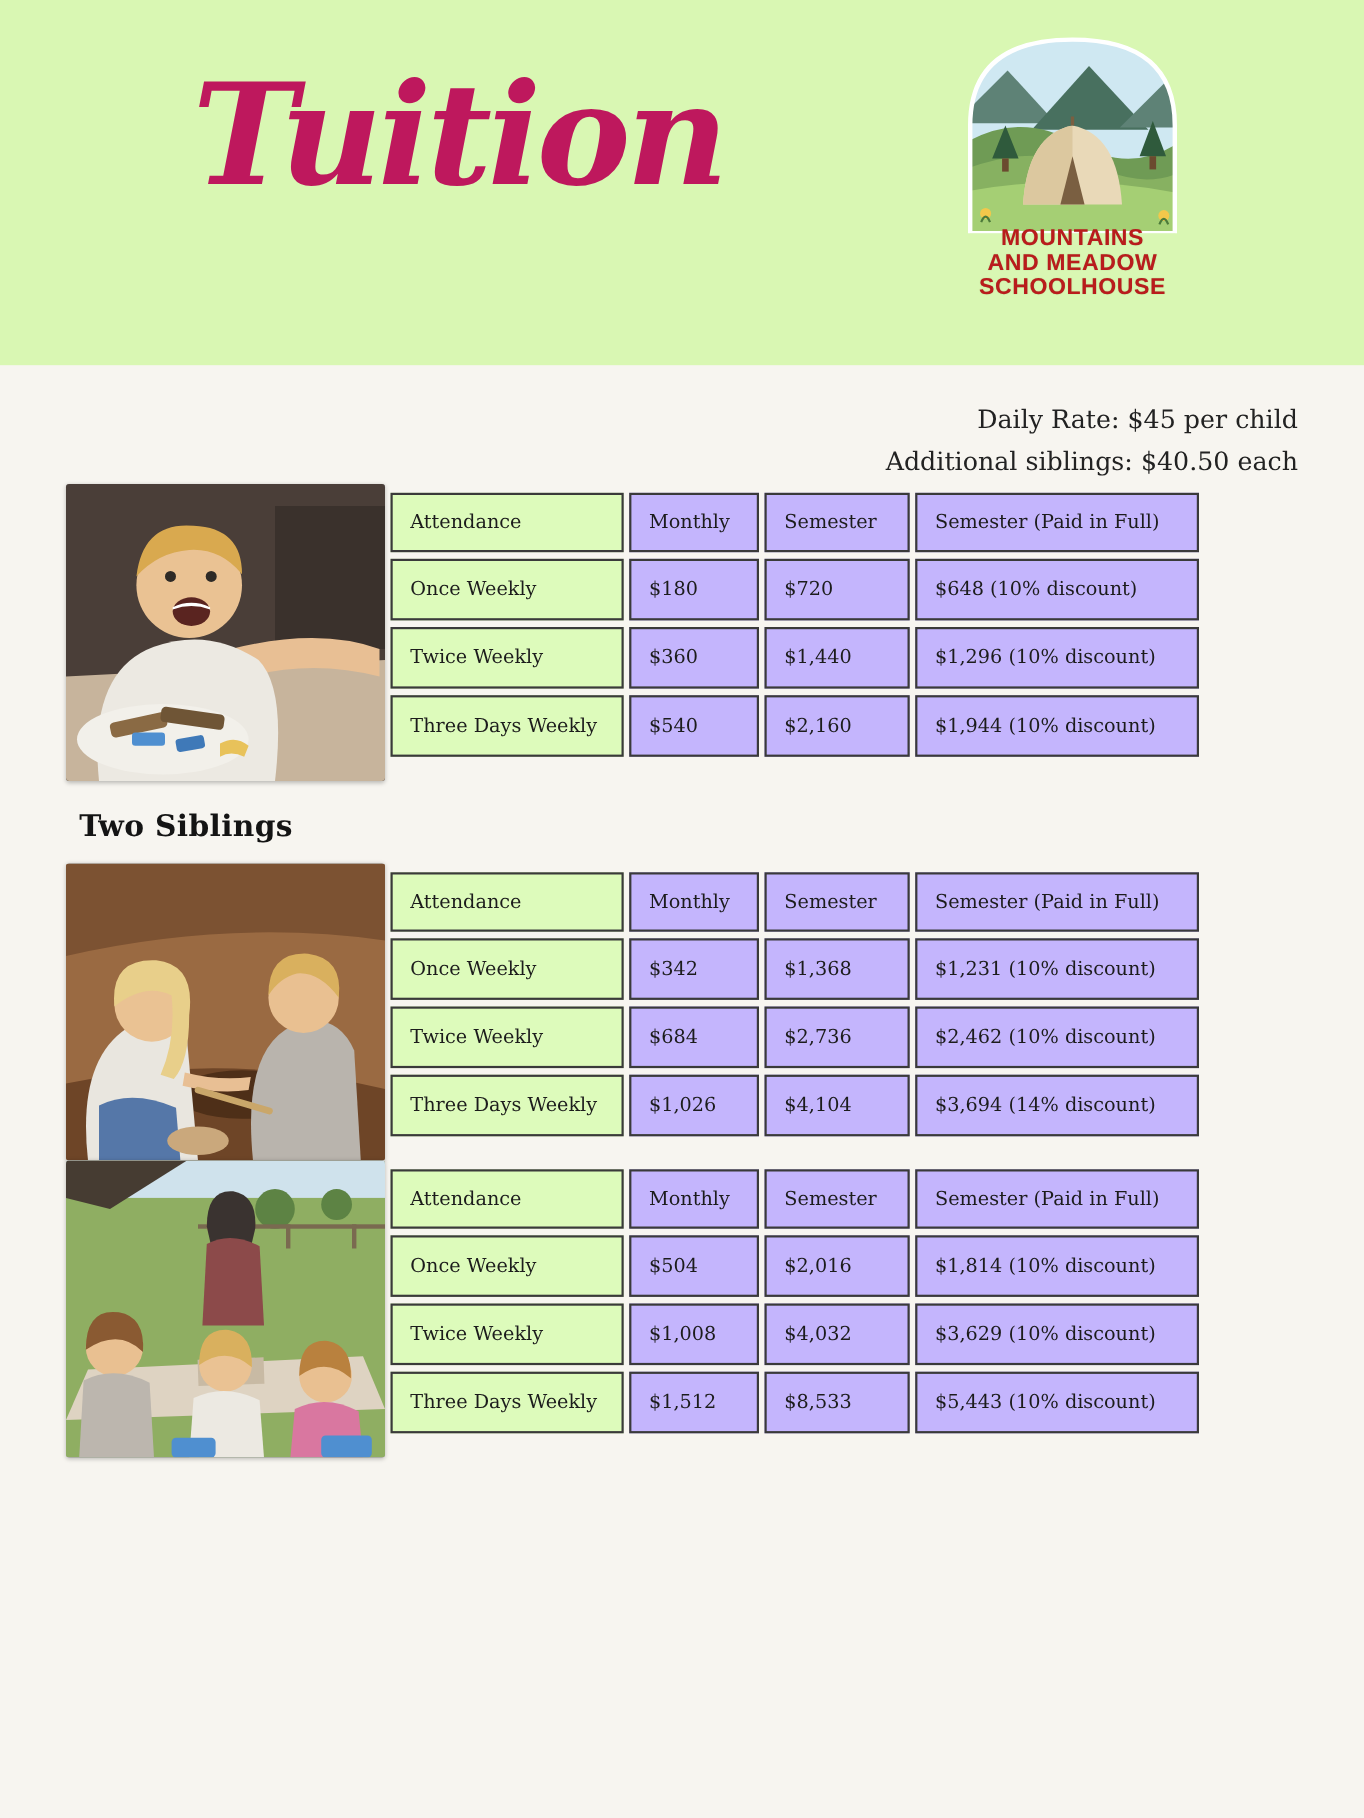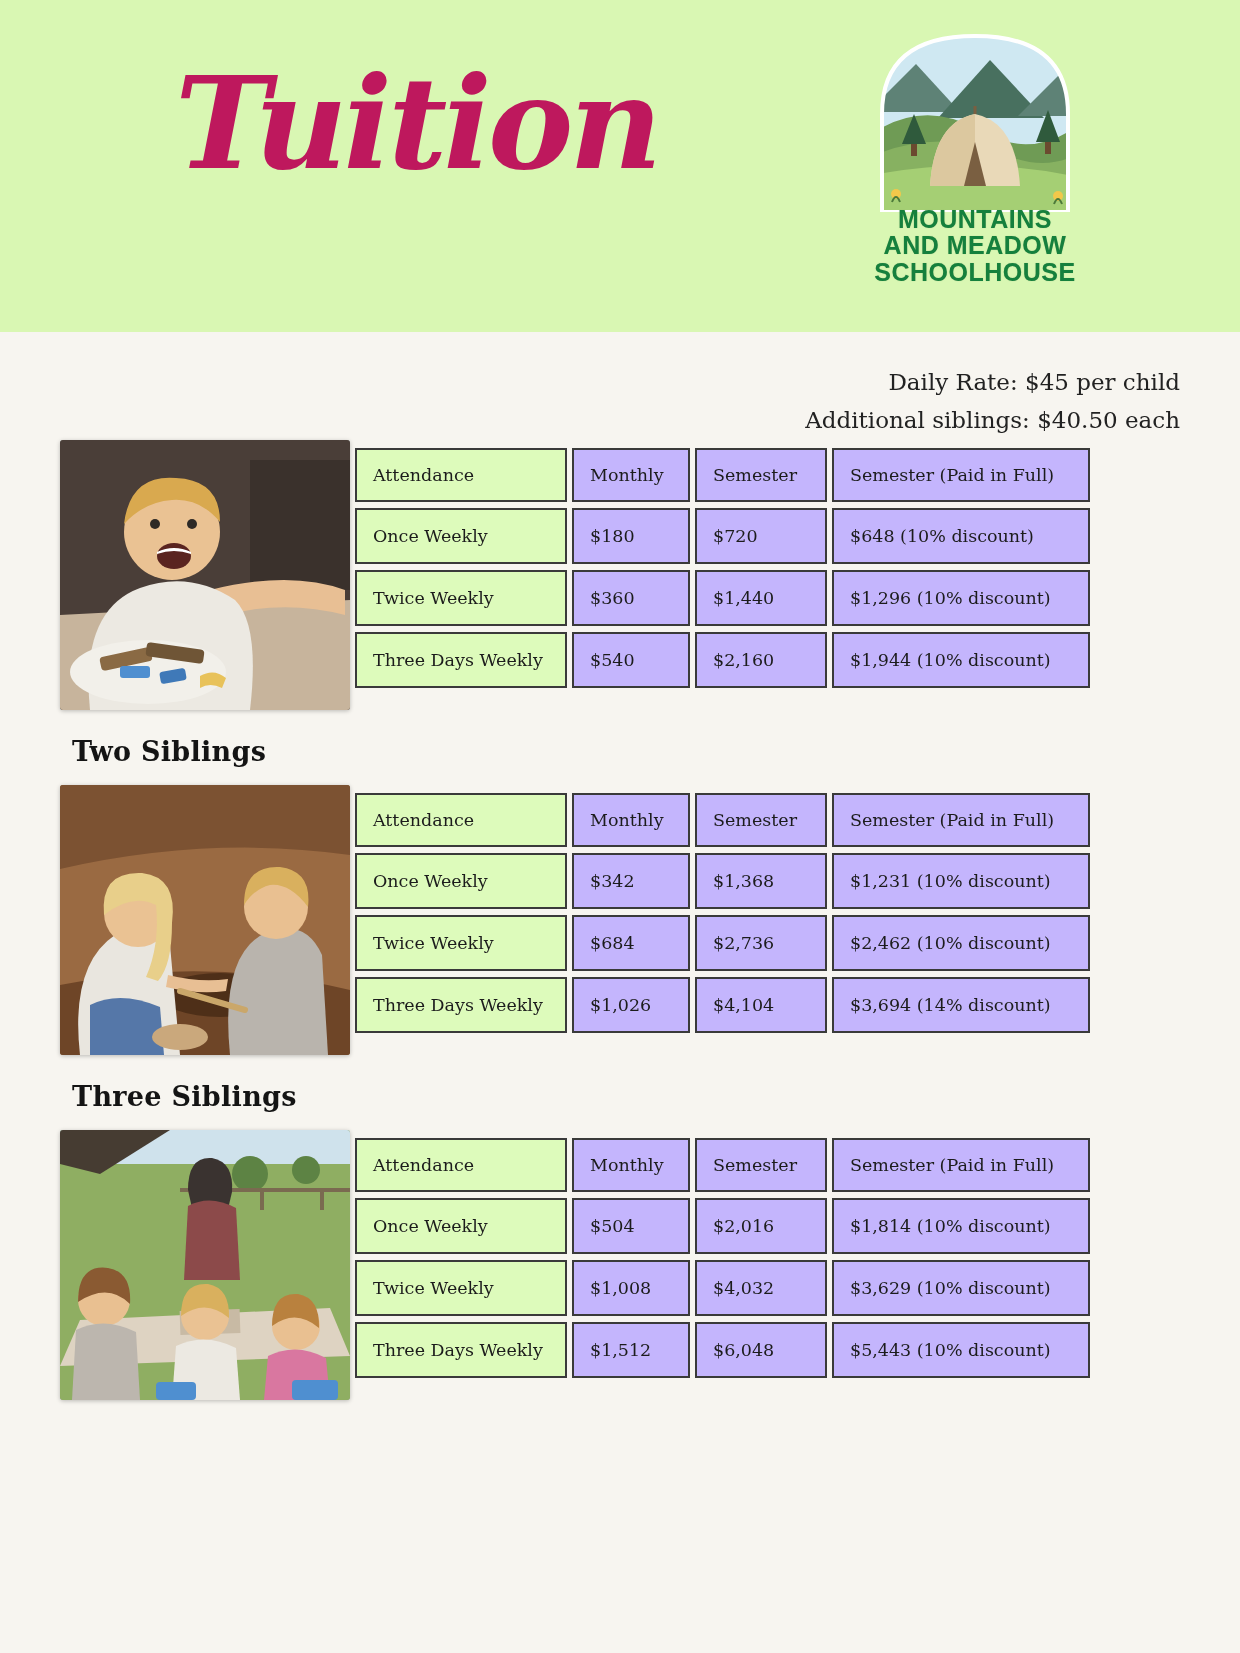--- a/index.html
+++ b/index.html
@@ -37,22 +37,22 @@
     right: 140px;
     top: 26px;
     width: 250px;
     text-align: center;
   }
   .logo-badge { display: block; margin: 0 auto; }
   .logo-text {
     margin-top: -6px;
     font-family: "Liberation Sans", sans-serif;
     font-weight: bold;
-    color: #15803d;
-    font-size: 25px;
+    color: #b91c1c;
+    font-size: 21px;
     letter-spacing: 0.5px;
     line-height: 1.05;
     text-shadow: 0 0 1px rgba(138,168,107,.6);
   }
 
   
   .intro {
     margin-top: 32px;
     text-align: right;
     width: 1180px;
@@ -288,21 +288,20 @@
           <td>$1,026</td>
           <td>$4,104</td>
           <td>$3,694 (14% discount)</td>
         </tr>
       </tbody>
     </table>
   </div>
 </div>
 
 <div class="pricing-section">
-  <div class="section-title">Three Siblings</div>
   <div class="section-body">
     <div class="photo">
       <svg viewBox="0 0 290 270" preserveAspectRatio="none">
         <rect width="290" height="270" fill="#8fae62"></rect>
         <rect x="0" y="0" width="290" height="34" fill="#cfe2ec"></rect>
         <path d="M0,0 L110,0 L40,44 L0,34 Z" fill="#463c32"></path>
 
         <circle cx="190" cy="44" r="18" fill="#5d8344"></circle>
         <circle cx="246" cy="40" r="14" fill="#5d8344"></circle>
         <rect x="120" y="58" width="170" height="4" fill="#7a6a50"></rect>
@@ -356,19 +355,19 @@
         </tr>
         <tr>
           <td class="green">Twice Weekly</td>
           <td>$1,008</td>
           <td>$4,032</td>
           <td>$3,629 (10% discount)</td>
         </tr>
         <tr>
           <td class="green">Three Days Weekly</td>
           <td>$1,512</td>
-          <td>$6,048</td>
+          <td>$8,533</td>
           <td>$5,443 (10% discount)</td>
         </tr>
       </tbody>
     </table>
   </div>
 </div>
 
 </body></html>

